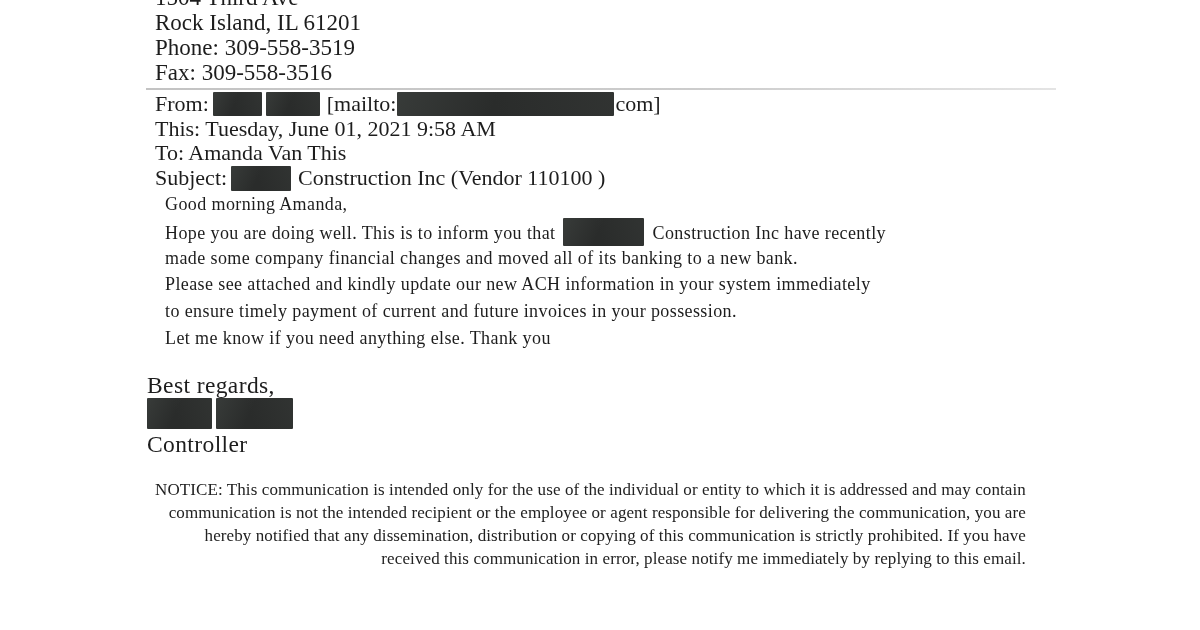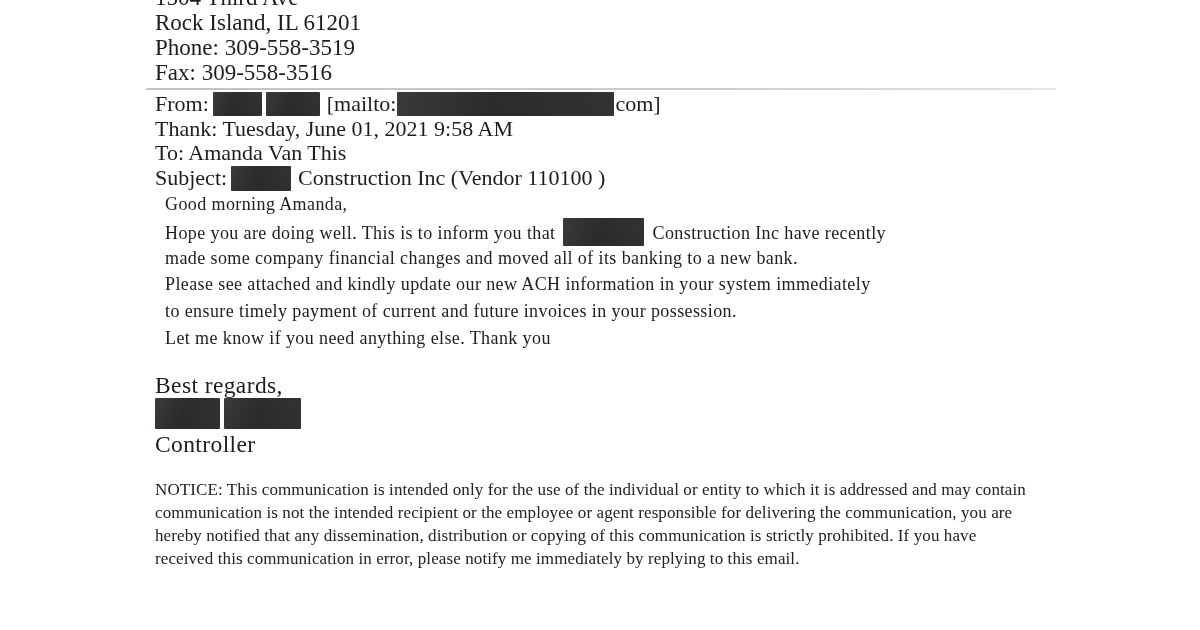--- a/index.html
+++ b/index.html
@@ -79,21 +79,21 @@
     letter-spacing: 0.4px;
   }
   .body-text .ln {
     height: 26.8px;
     line-height: 26.8px;
     white-space: nowrap;
   }
   
   .signature {
     position: absolute;
-    left: 155px;
+    left: 147px;
     top: 372px;
     font-size: 23.5px;
     letter-spacing: 0.4px;
   }
   .signature .sln {
     height: 26px;
     line-height: 26px;
     white-space: nowrap;
   }
   .sig-redactions {
@@ -107,20 +107,21 @@
     left: 155px;
     top: 478px;
     font-size: 17px;
     letter-spacing: 0.1px;
     color: #222222;
   }
   .disclaimer .d-ln {
     height: 23px;
     line-height: 23px;
     white-space: nowrap;
+    text-align: right;
   }
 </style>
 </head>
 <body>
 
 <div class="scan-page">
 
   <div class="letterhead">
     <div class="lh-ln">1504 Third Ave</div>
     <div class="lh-ln">Rock Island, IL 61201</div>
@@ -128,21 +129,21 @@
     <div class="lh-ln">Fax: 309-558-3516</div>
   </div>
 
   <div class="divider"></div>
 
   <div class="email-header">
     <div class="hln">
       <span class="lbl">From:</span><span class="redact r-from1"></span><span class="redact r-from2"></span><span>[mailto:</span><span class="redact r-email"></span><span>com]</span>
     </div>
     <div class="hln">
-      <span class="lbl">Thank:</span>
+      <span class="lbl">This:</span>
       <span>Tuesday, June 01, 2021 9:58 AM</span>
     </div>
     <div class="hln">
       <span class="lbl">To:</span>
       <span>Amanda Van This</span>
     </div>
     <div class="hln">
       <span class="lbl">Subject:</span><span class="redact r-subj"></span><span>Construction Inc (Vendor 110100 )</span>
     </div>
   </div>

